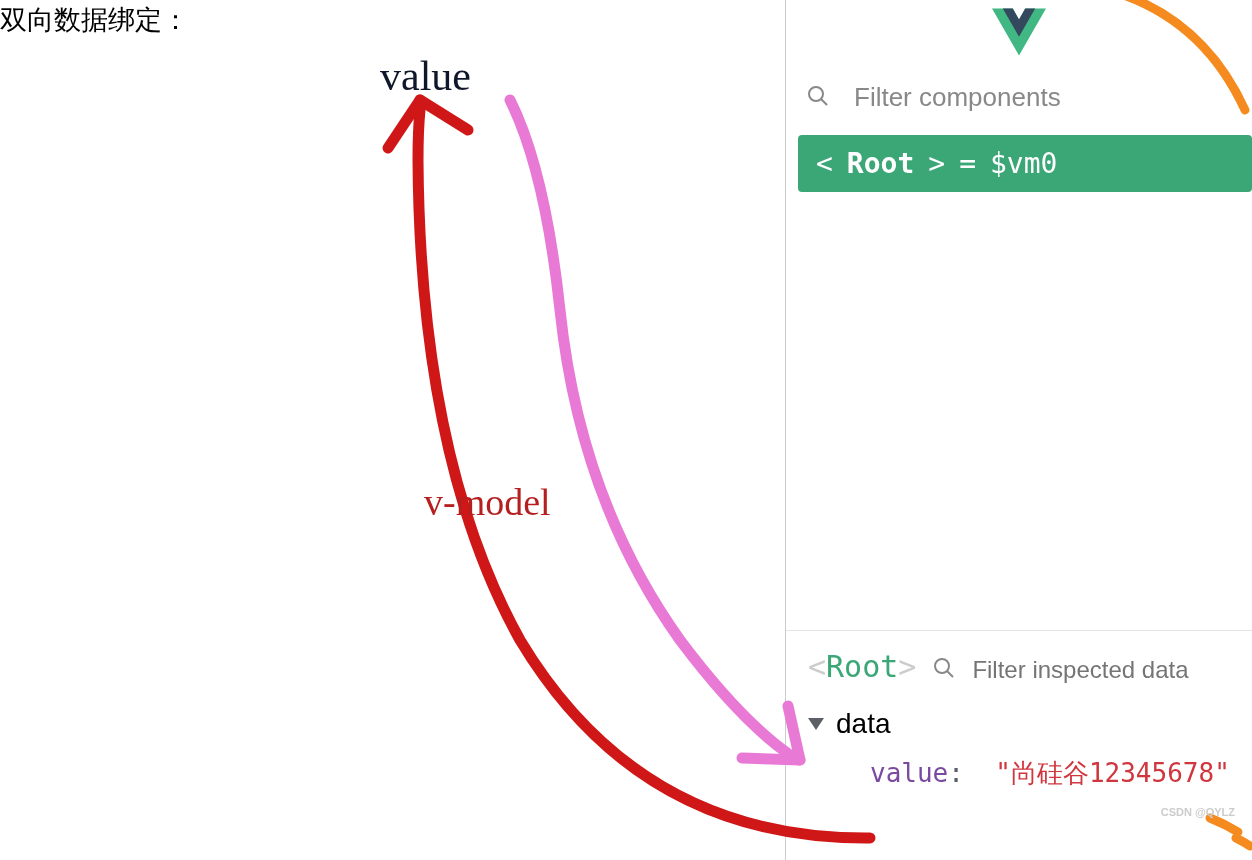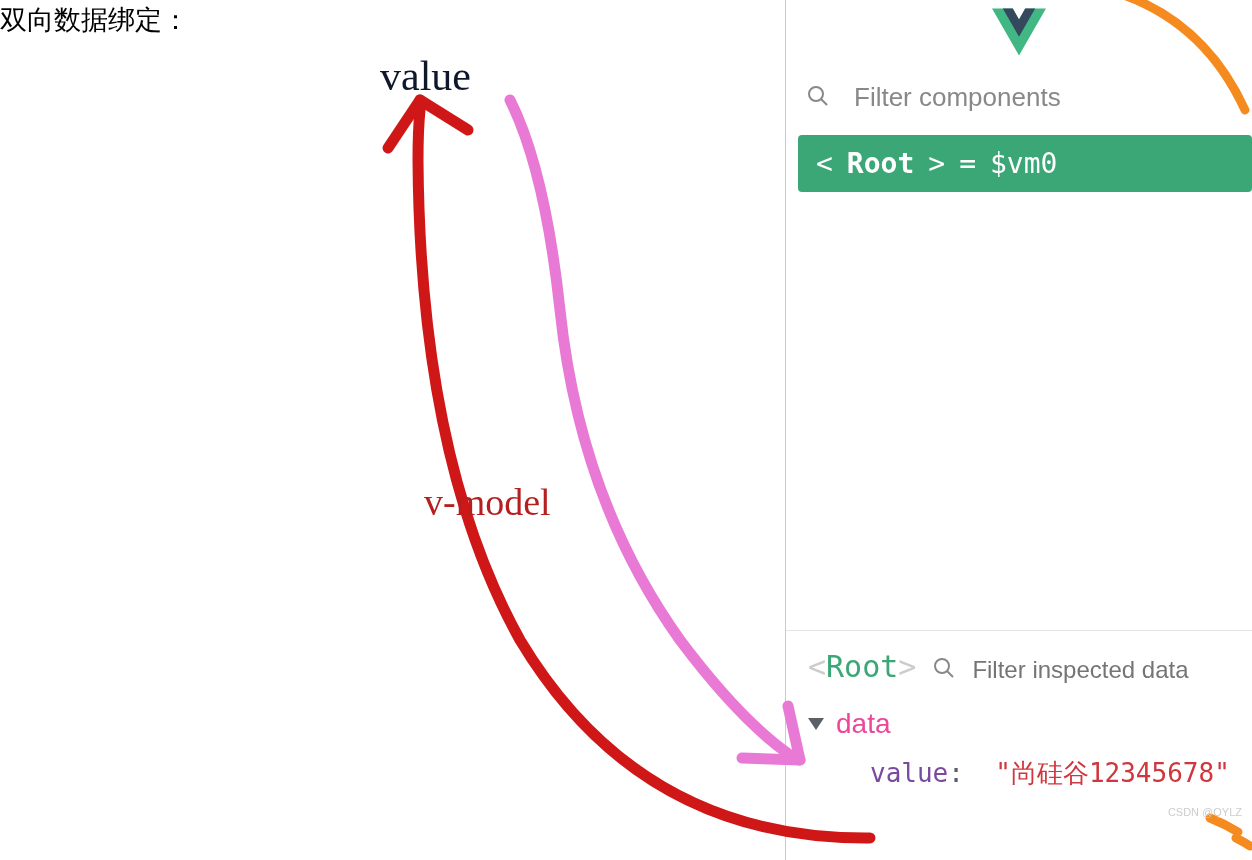--- a/index.html
+++ b/index.html
@@ -113,21 +113,21 @@
       flex: 1;
     }
     .data-section {
       padding: 6px 22px;
     }
     .data-header {
       display: flex;
       align-items: center;
       gap: 12px;
       font-size: 28px;
-      color: #ec4899;
+      color: #000000;
     }
     .triangle-down {
       width: 0; height: 0;
       border-left: 8px solid transparent;
       border-right: 8px solid transparent;
       border-top: 12px solid #5a6066;
     }
     .data-row {
       padding: 16px 0 0 62px;
       font-size: 26px;
@@ -152,24 +152,25 @@
     }
     .ann-vmodel {
       position: absolute;
       left: 424px; top: 480px;
       font-size: 38px;
       color: #b51f1f;
       font-family: "Comic Sans MS", cursive;
     }
     .watermark {
       position: absolute;
-      right: 10px;
+      right: 17px;
       bottom: 42px;
       font-size: 11px;
       color: #ccc;
+      font-weight: bold;
     }
   </style>
 </head>
 <body>
 
 <div class="left-panel">
   <div class="form-row">
     <span class="form-label">双向数据绑定：</span>
   </div>
 </div>

